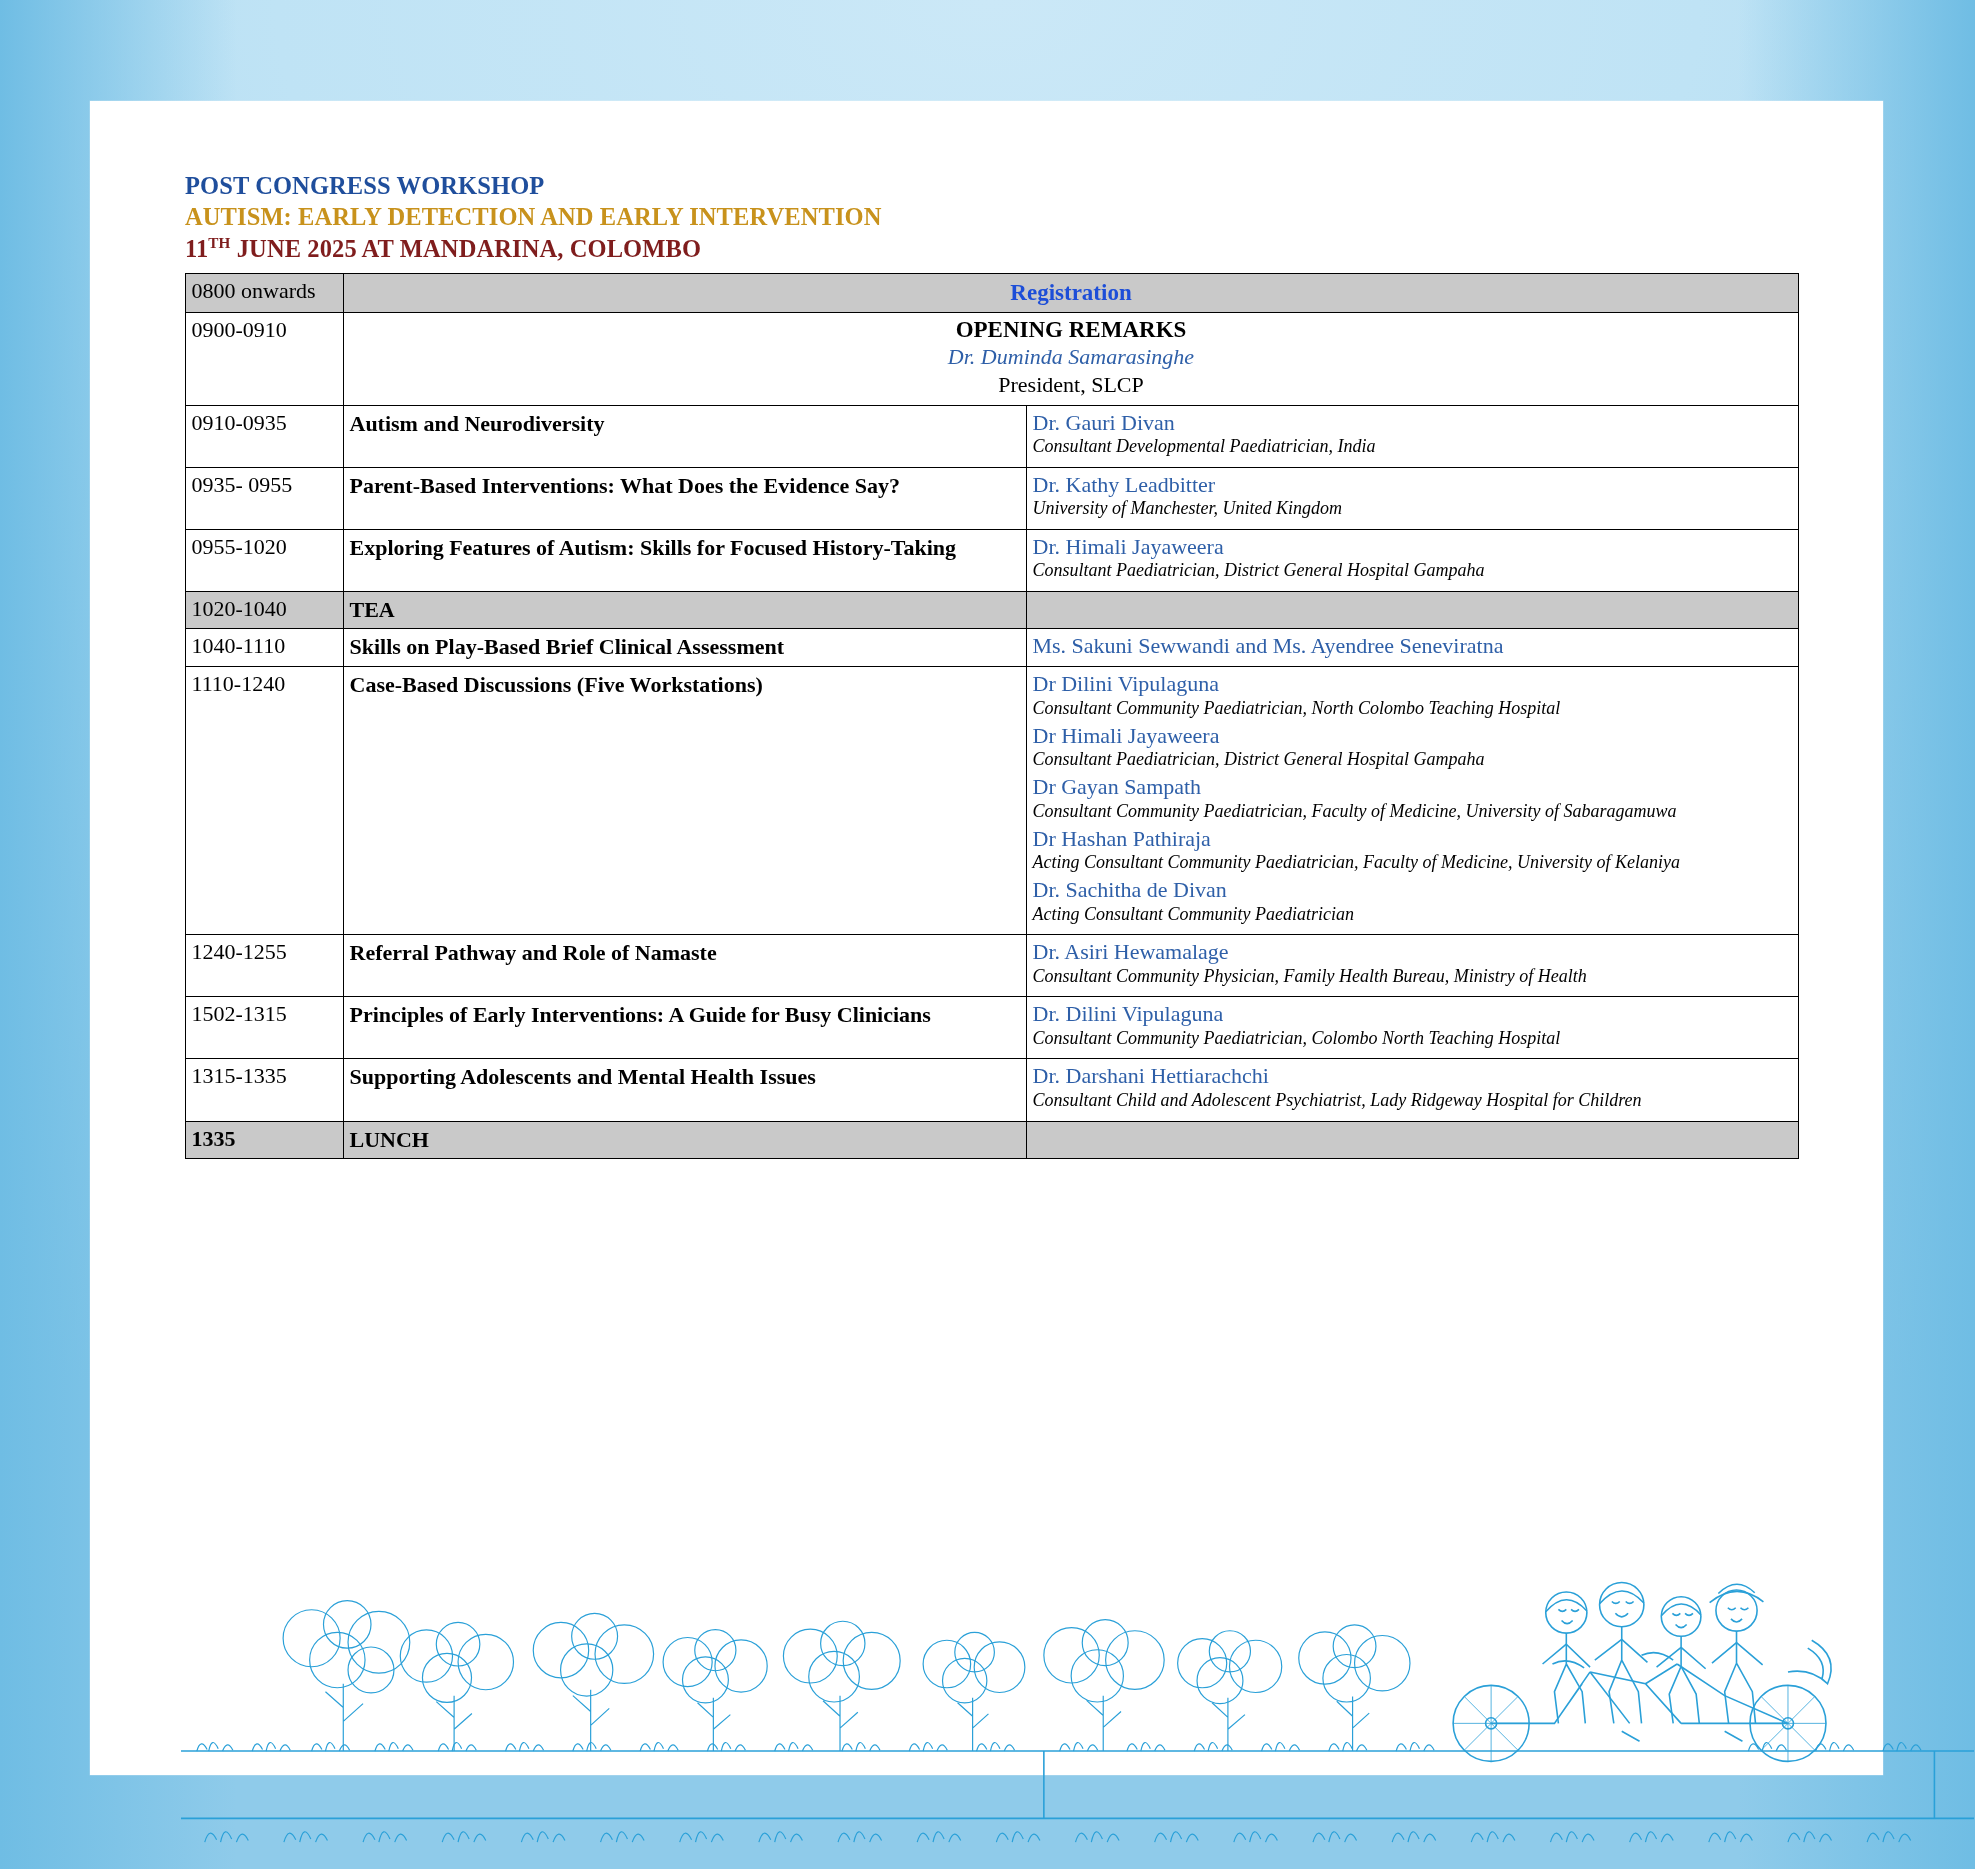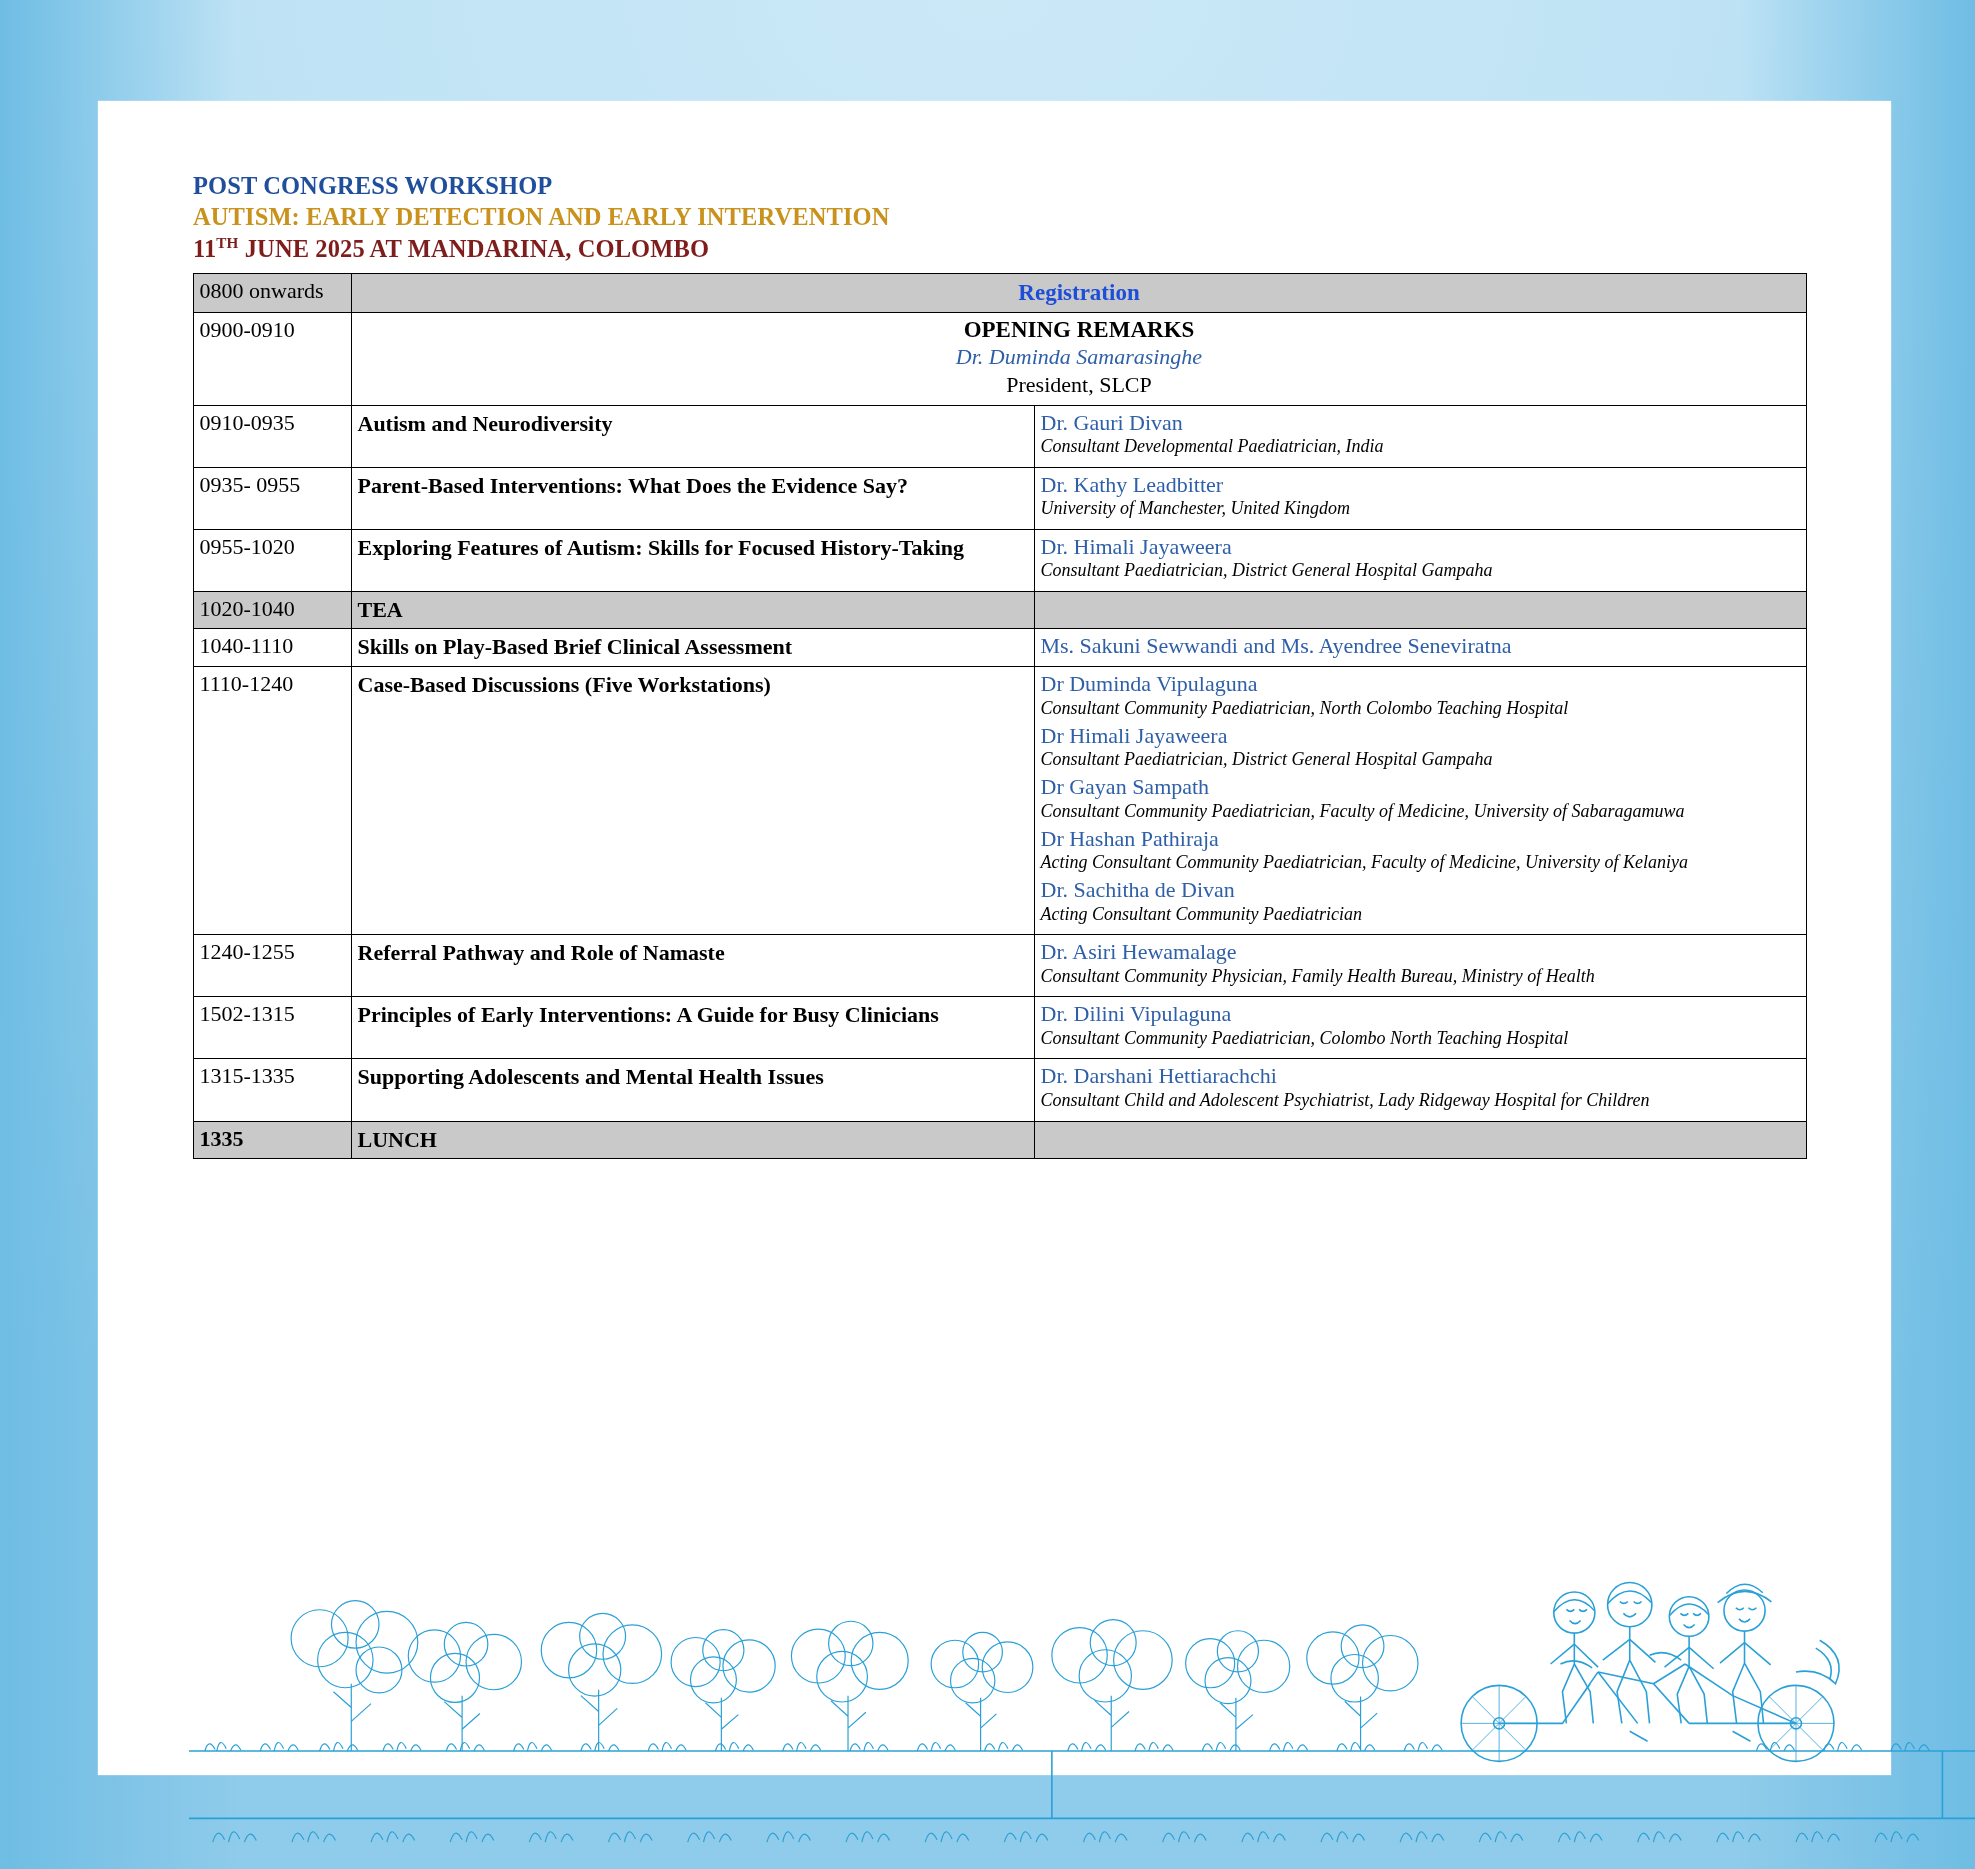--- a/index.html
+++ b/index.html
@@ -32,21 +32,20 @@
 
   
   .sheet {
     position: absolute;
     left: 90px;
     top: 101px;
     width: 1793px;
     height: 1674px;
     background: #ffffff;
     box-shadow: 0 0 0 0.4px rgba(255,255,255,0.4);
-    margin-left: 8px;
   }
 
   .content {
     position: absolute;
     left: 95px;
     top: 69px;
     width: 1623px;
   }
 
   
@@ -269,21 +268,21 @@
 
         <tr>
           <td>
             <div class="time">1110-1240</div>
           </td>
           <td>
             <div class="topic">Case-Based Discussions (Five Workstations)</div>
           </td>
           <td>
             <div class="speaker-block">
-              <div class="speaker-name">Dr Duminda Vipulaguna</div>
+              <div class="speaker-name">Dr Dilini Vipulaguna</div>
               <div class="speaker-role">Consultant Community Paediatrician, North Colombo Teaching Hospital</div>
             </div>
             <div class="speaker-block">
               <div class="speaker-name">Dr Himali Jayaweera</div>
               <div class="speaker-role">Consultant Paediatrician, District General Hospital Gampaha</div>
             </div>
             <div class="speaker-block">
               <div class="speaker-name">Dr Gayan Sampath</div>
               <div class="speaker-role">Consultant Community Paediatrician, Faculty of Medicine, University of Sabaragamuwa</div>
             </div>

